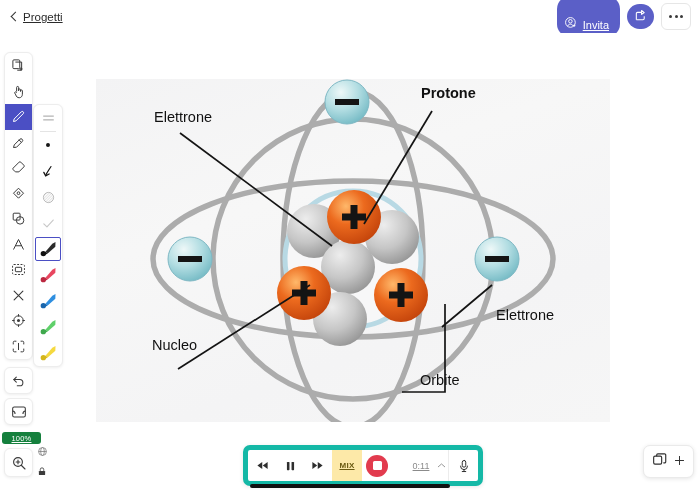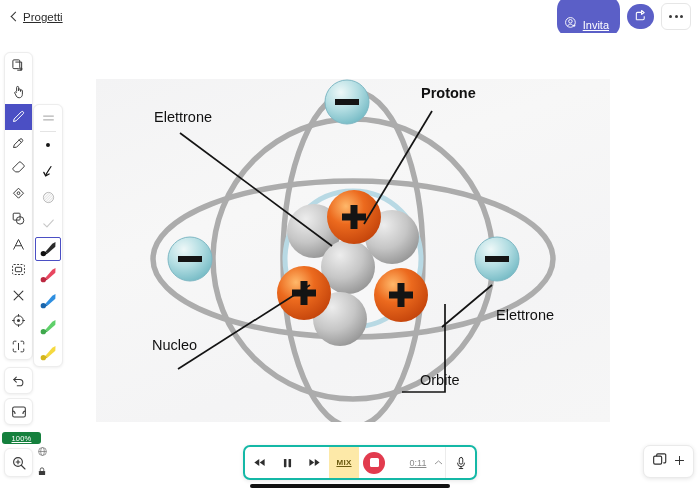--- a/index.html
+++ b/index.html
@@ -98,21 +98,21 @@
   .canvas{position:absolute;left:0;top:33px;width:700px;height:457px;background:#fff;}
   .photo{
     position:absolute;left:96px;top:46px;width:514px;height:343px;
     background:linear-gradient(160deg,#f3f3f4 0%,#f7f7f7 35%,#f4f4f5 70%,#f6f6f6 100%);
   }
   .lbl{position:absolute;color:#111;font-size:14.5px;font-family:"Liberation Sans",sans-serif;white-space:nowrap;}
 
   
   .playbar{
     position:absolute;left:243px;top:445px;height:31px;
-    background:#fff;border:2px solid #14b8a6;border-radius:7px;
+    background:#fff;border:5px solid #14b8a6;border-radius:7px;
     box-shadow:0 1px 4px rgba(0,0,0,.10);
     display:flex;align-items:center;overflow:hidden;
   }
   .pb-cell{height:31px;display:flex;align-items:center;justify-content:center;color:#2e2e2e;}
   .mix-cell{background:#fde9a8;width:30px;}
   .mix-txt{font-size:8px;color:#6a5a10;text-decoration:underline;font-weight:bold;letter-spacing:.3px;}
   .rec{
     width:22px;height:22px;border-radius:50%;background:#e23b4e;
     display:flex;align-items:center;justify-content:center;margin:0 3px;
   }

